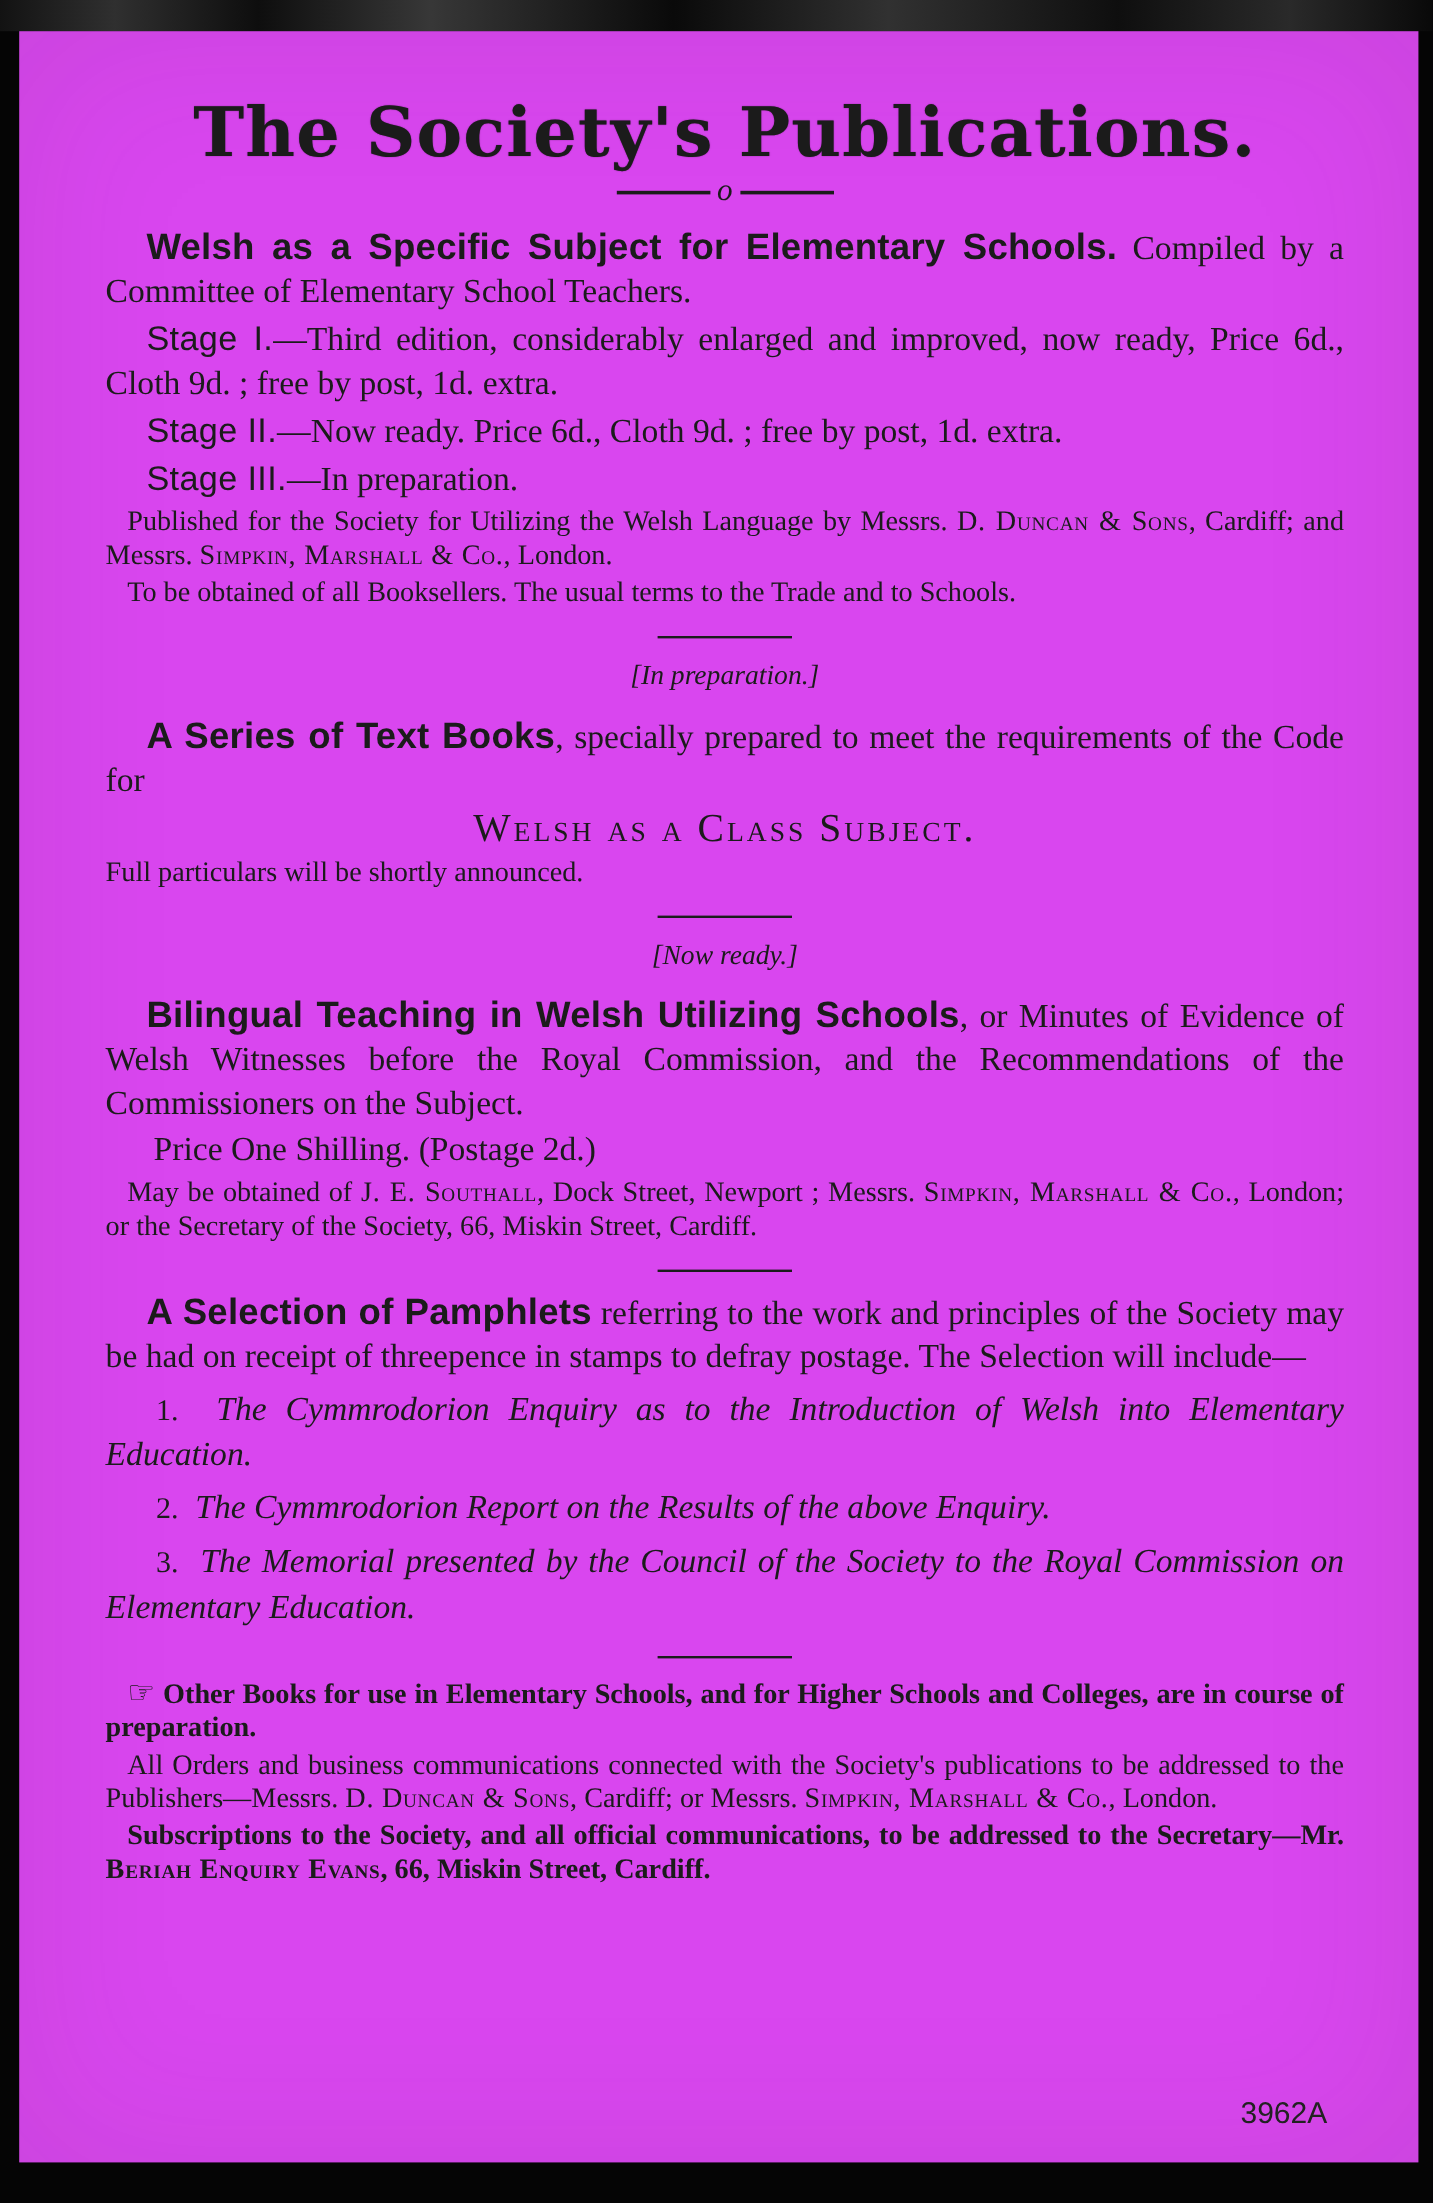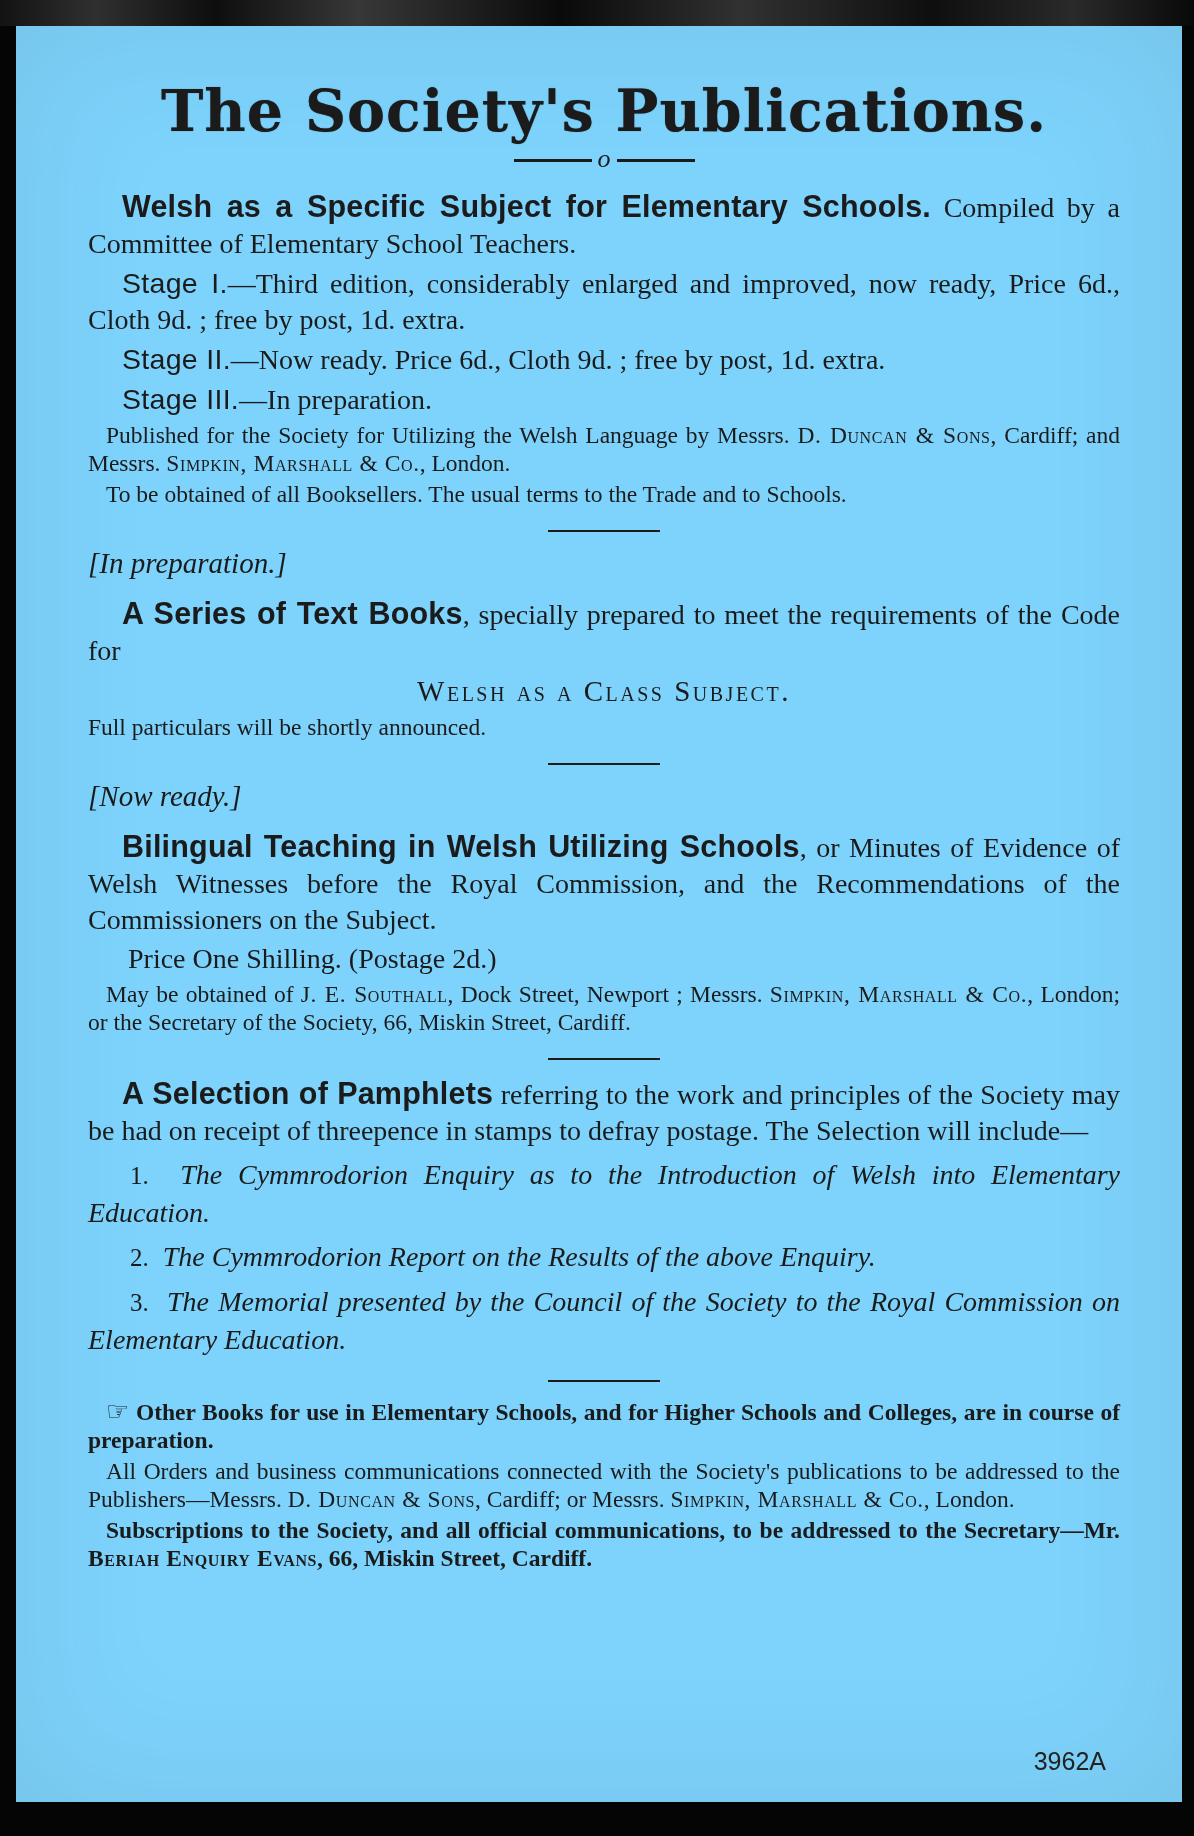--- a/index.html
+++ b/index.html
@@ -10,21 +10,21 @@
     overflow:hidden;
     font-family:"Liberation Serif", serif;
   }
   .scan-top-noise {
     position:absolute; top:0; left:0; right:0; height:26px;
     background:linear-gradient(90deg,#161616 0%,#3a3a3a 8%,#101010 18%,#444 30%,#0b0b0b 47%,#3c3c3c 62%,#111 78%,#333 90%,#0a0a0a 100%);
     opacity:.8;
   }
   .page {
     position:absolute; top:26px; left:16px; right:12px; bottom:34px;
-    background:#7dd3fc;
+    background:#d946ef;
     box-shadow: inset 0 0 140px rgba(60,55,45,0.10);
     color:#1b1b1b;
     padding:26px 62px 0 72px;
     box-sizing:border-box;
   }
   .title {
     font-family:"DejaVu Serif", serif;
     font-weight:700;
     font-size:57px;
     line-height:1.08;
@@ -60,28 +60,28 @@
   }
   .sc { font-variant:small-caps; letter-spacing:.6px; }
   .bold { font-weight:700; }
   .mt { margin-top:10px; }
 
   .shr {
     border:none; border-top:2.5px solid #1b1b1b;
     width:112px; margin:22px auto 15px auto;
   }
   .bracket {
-    font-style:italic;
-    font-size:29px; line-height:32px;
+    text-align:center; font-style:italic;
+    font-size:23px; line-height:32px;
     margin:0 0 16px 0;
   }
   .sc-line {
     text-align:center; text-indent:0;
     font-variant:small-caps; letter-spacing:2.5px;
-    font-size:29px; margin:4px 0 4px 0;
+    font-size:33px; margin:4px 0 4px 0;
   }
   .item {
     font-size:28px; line-height:37px;
     text-align:justify; text-indent:42px;
     margin:7px 0 7px 0;
   }
   .item .it { font-style:italic; }
   .num { font-size:25px; }
   .hand { font-family:"DejaVu Sans", sans-serif; font-size:26px; }
   .price-line { text-indent:40px; margin-top:0; }

